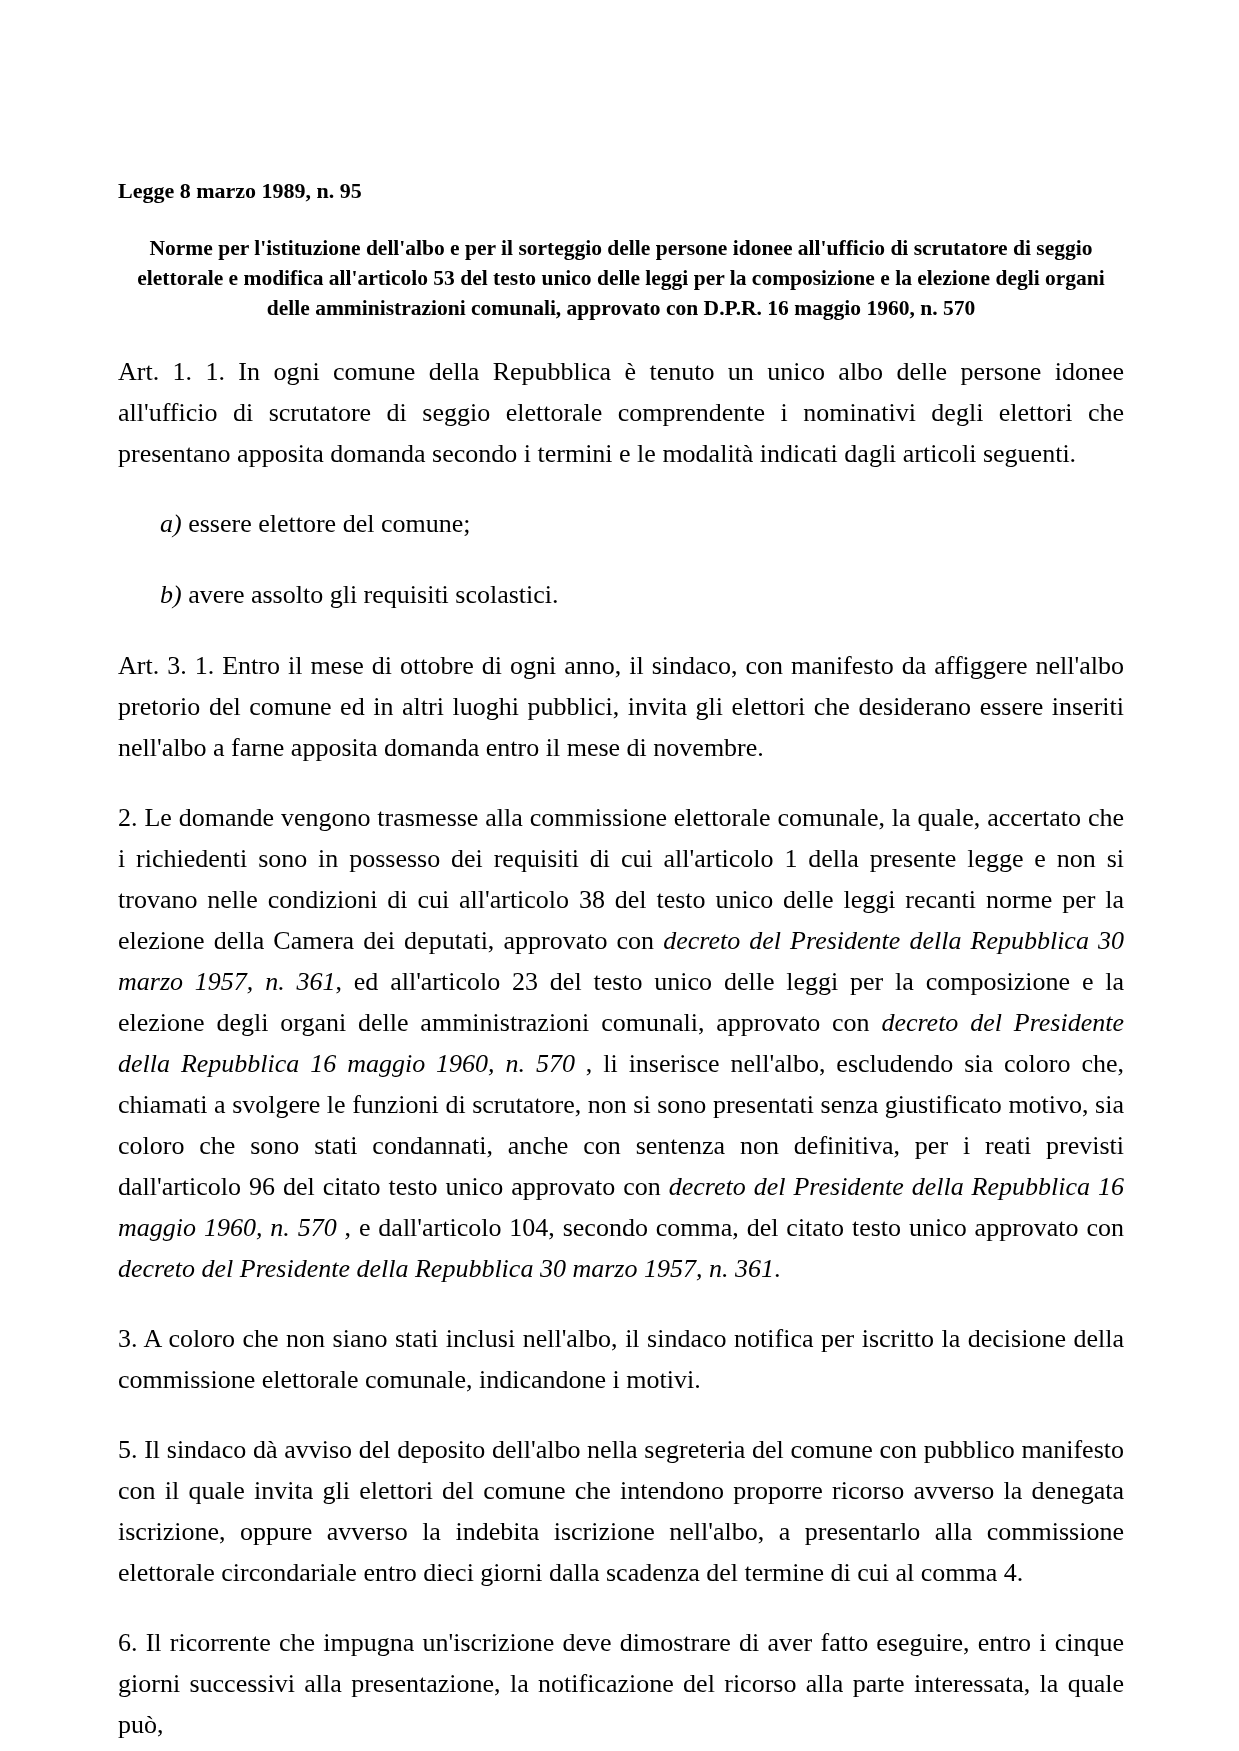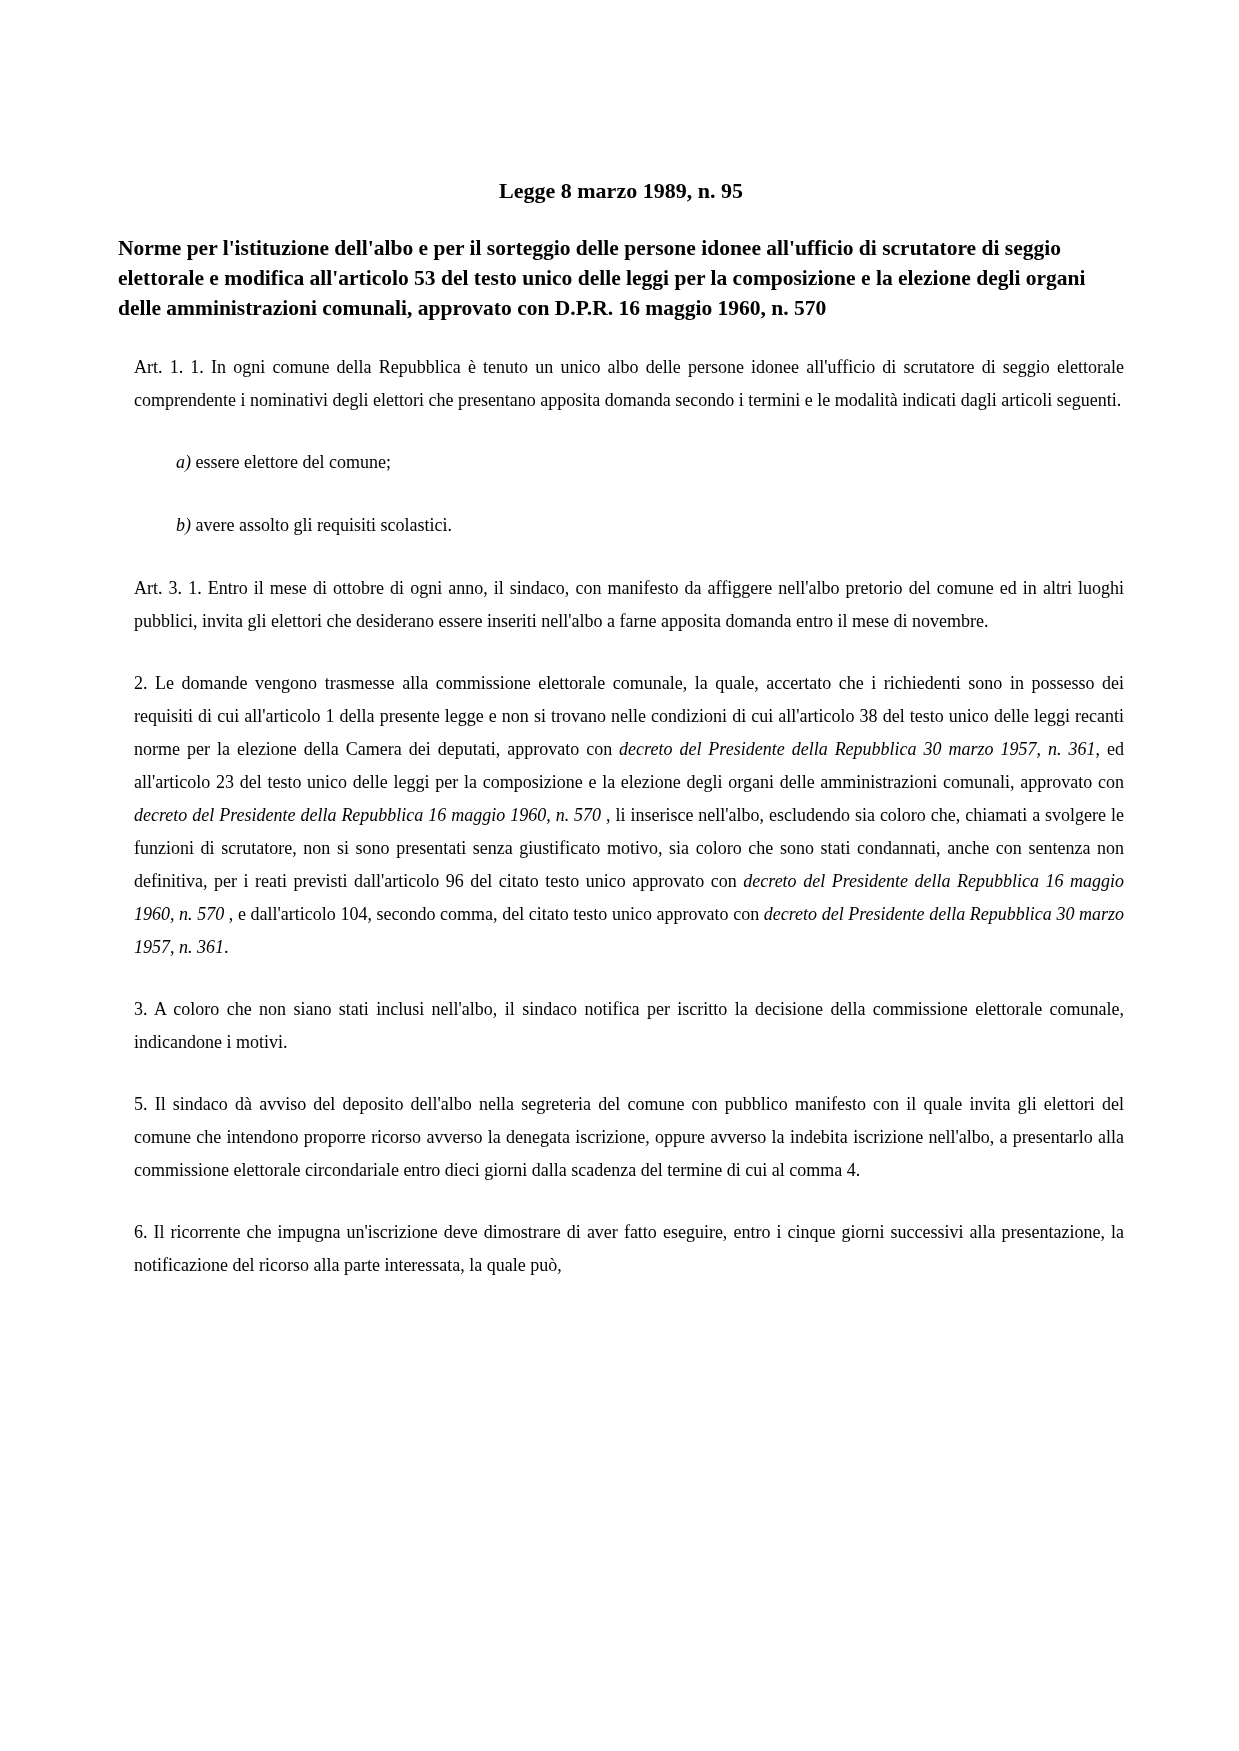--- a/index.html
+++ b/index.html
@@ -15,37 +15,37 @@
       color: #000000;
       font-family: "Liberation Serif", "DejaVu Serif", serif;
     }
     .page {
       position: absolute;
       left: 118px;
       top: 176px;
       width: 1006px;
     }
     .doc-title {
-      text-align: center;
       font-weight: bold;
       font-size: 22px;
       line-height: 30px;
       margin: 0 0 27px 0;
     }
     .doc-subtitle {
+      text-align: center;
       font-weight: bold;
       font-size: 21.5px;
       line-height: 30px;
       margin: 0 0 28px 0;
     }
     .para {
-      font-size: 18px;
-      line-height: 33px;
+      font-size: 26px;
+      line-height: 41px;
       text-align: justify;
-      margin: 0 0 29px 16px;
+      margin: 0 0 29px 0;
     }
     .para.indent {
       padding-left: 42px;
       margin-bottom: 30px;
     }
     .para .it {
       font-style: italic;
     }
   </style>
 </head>

